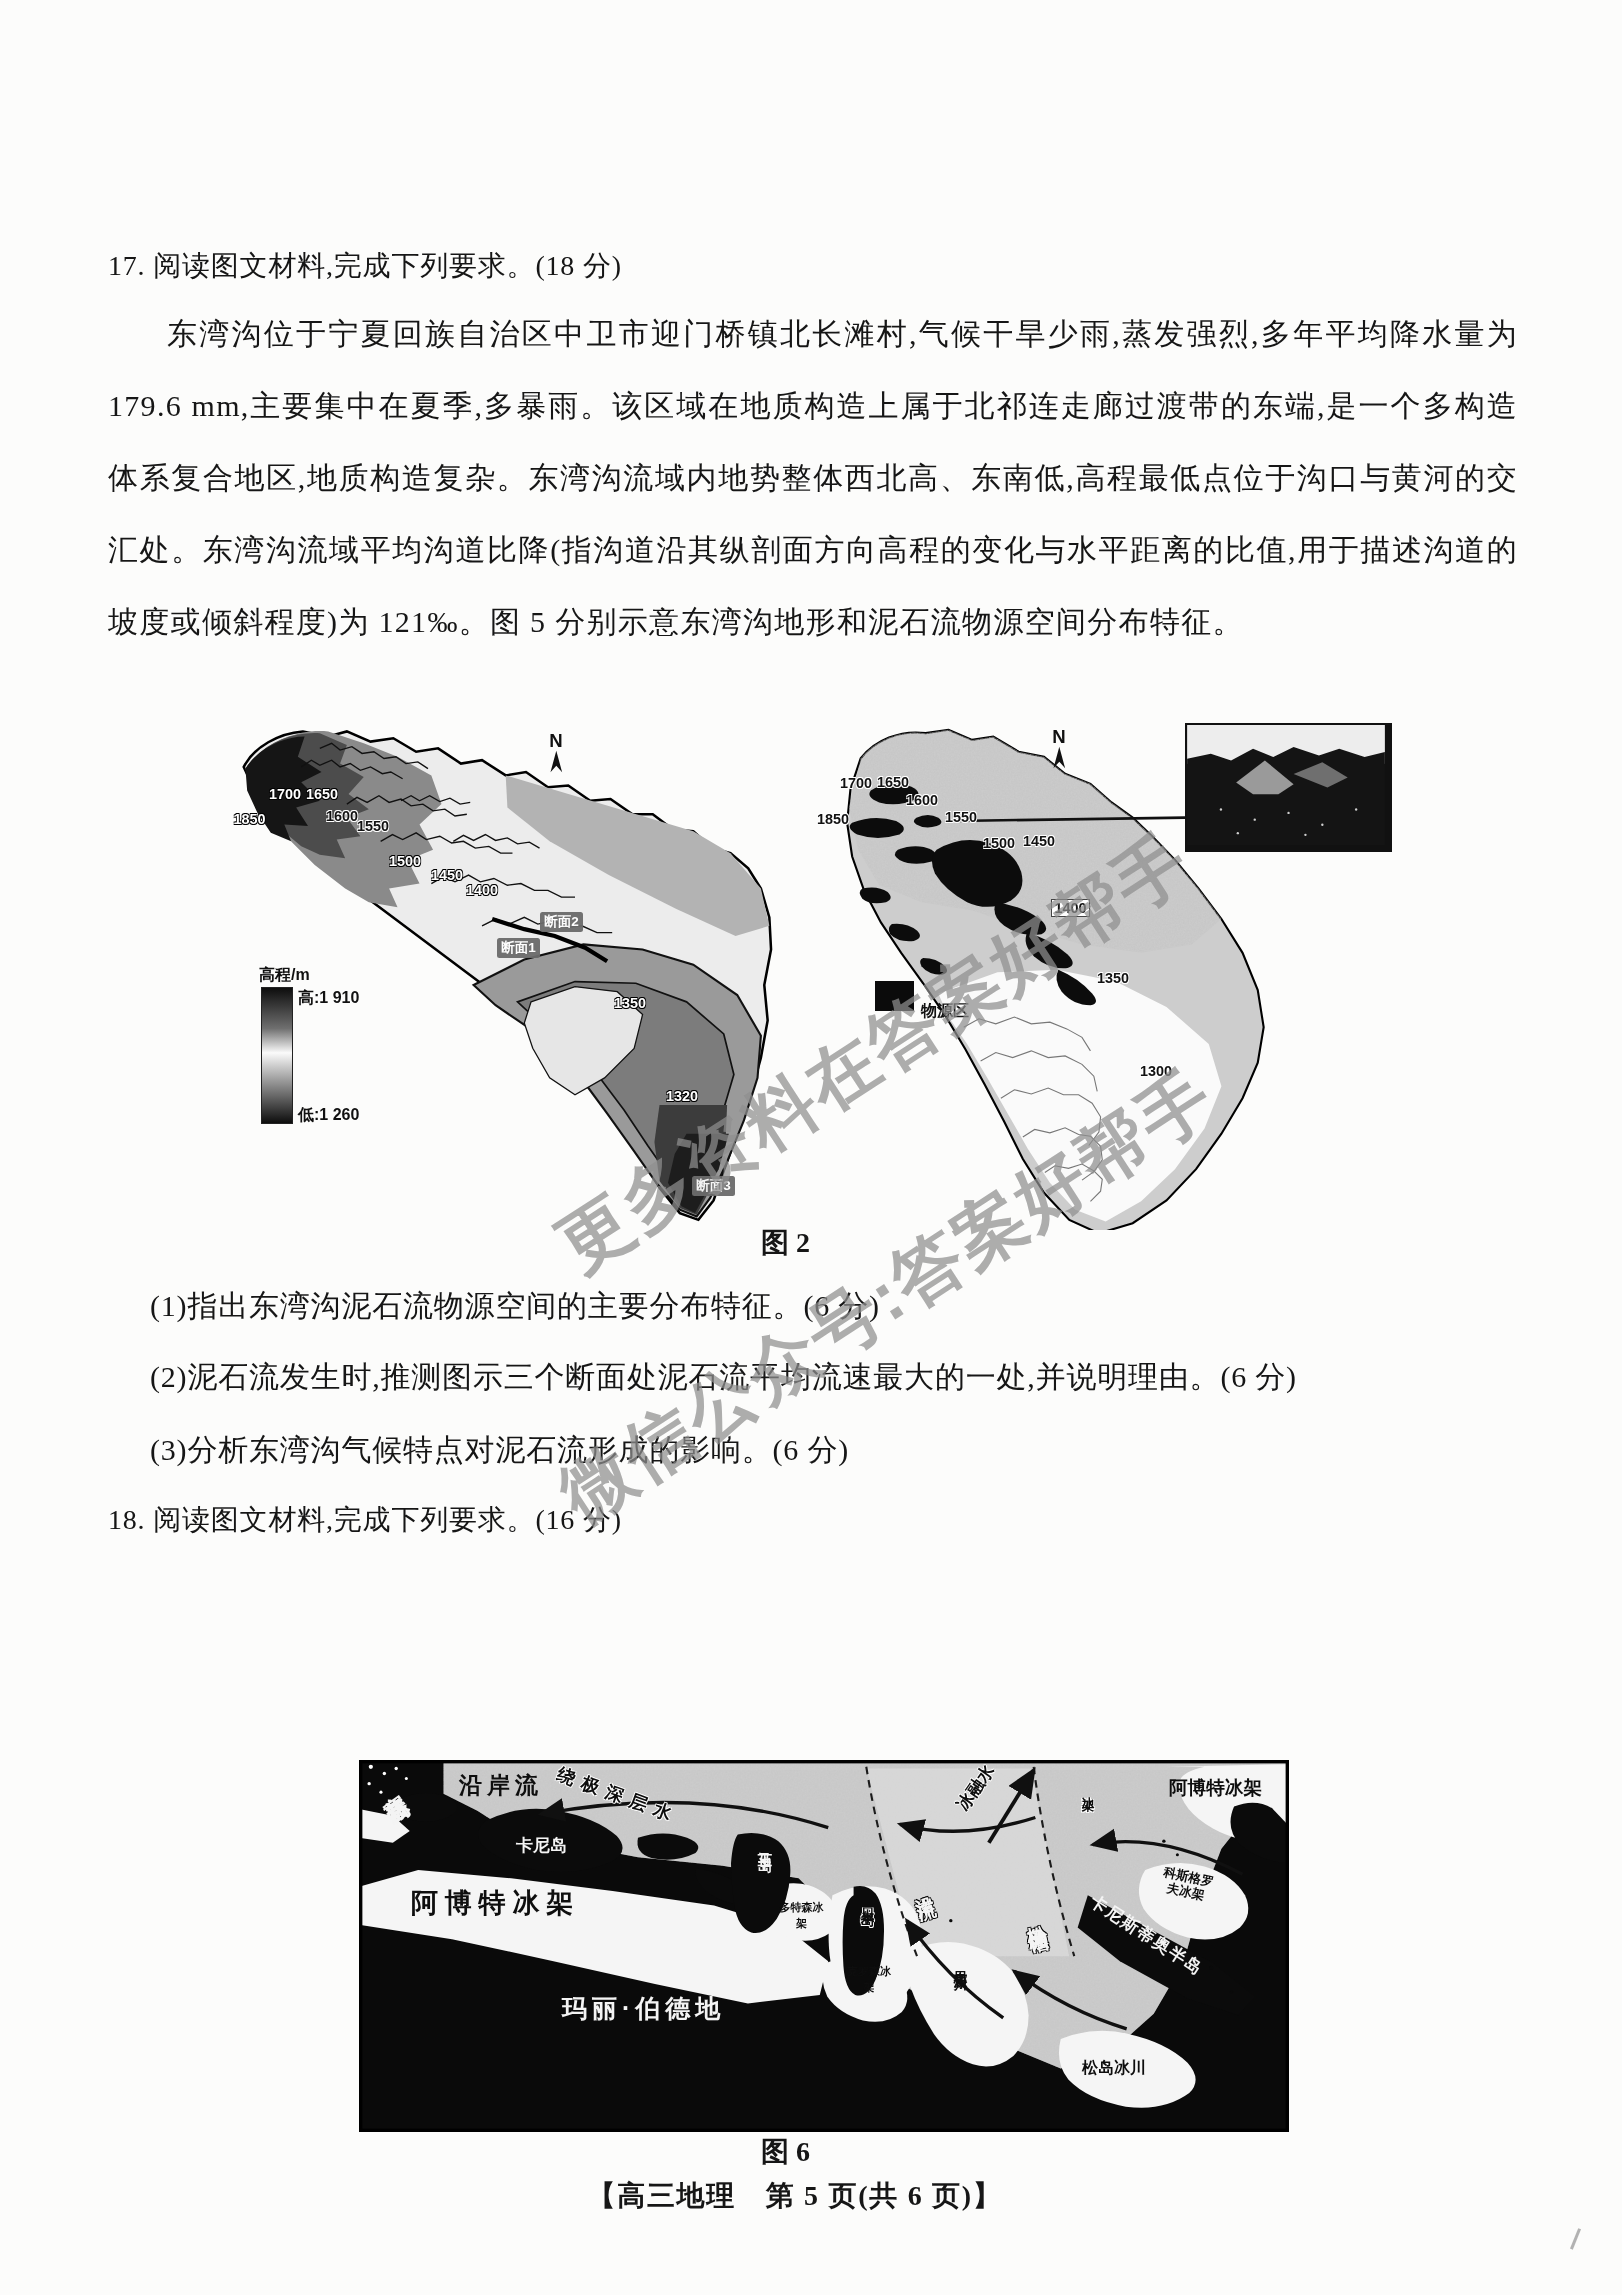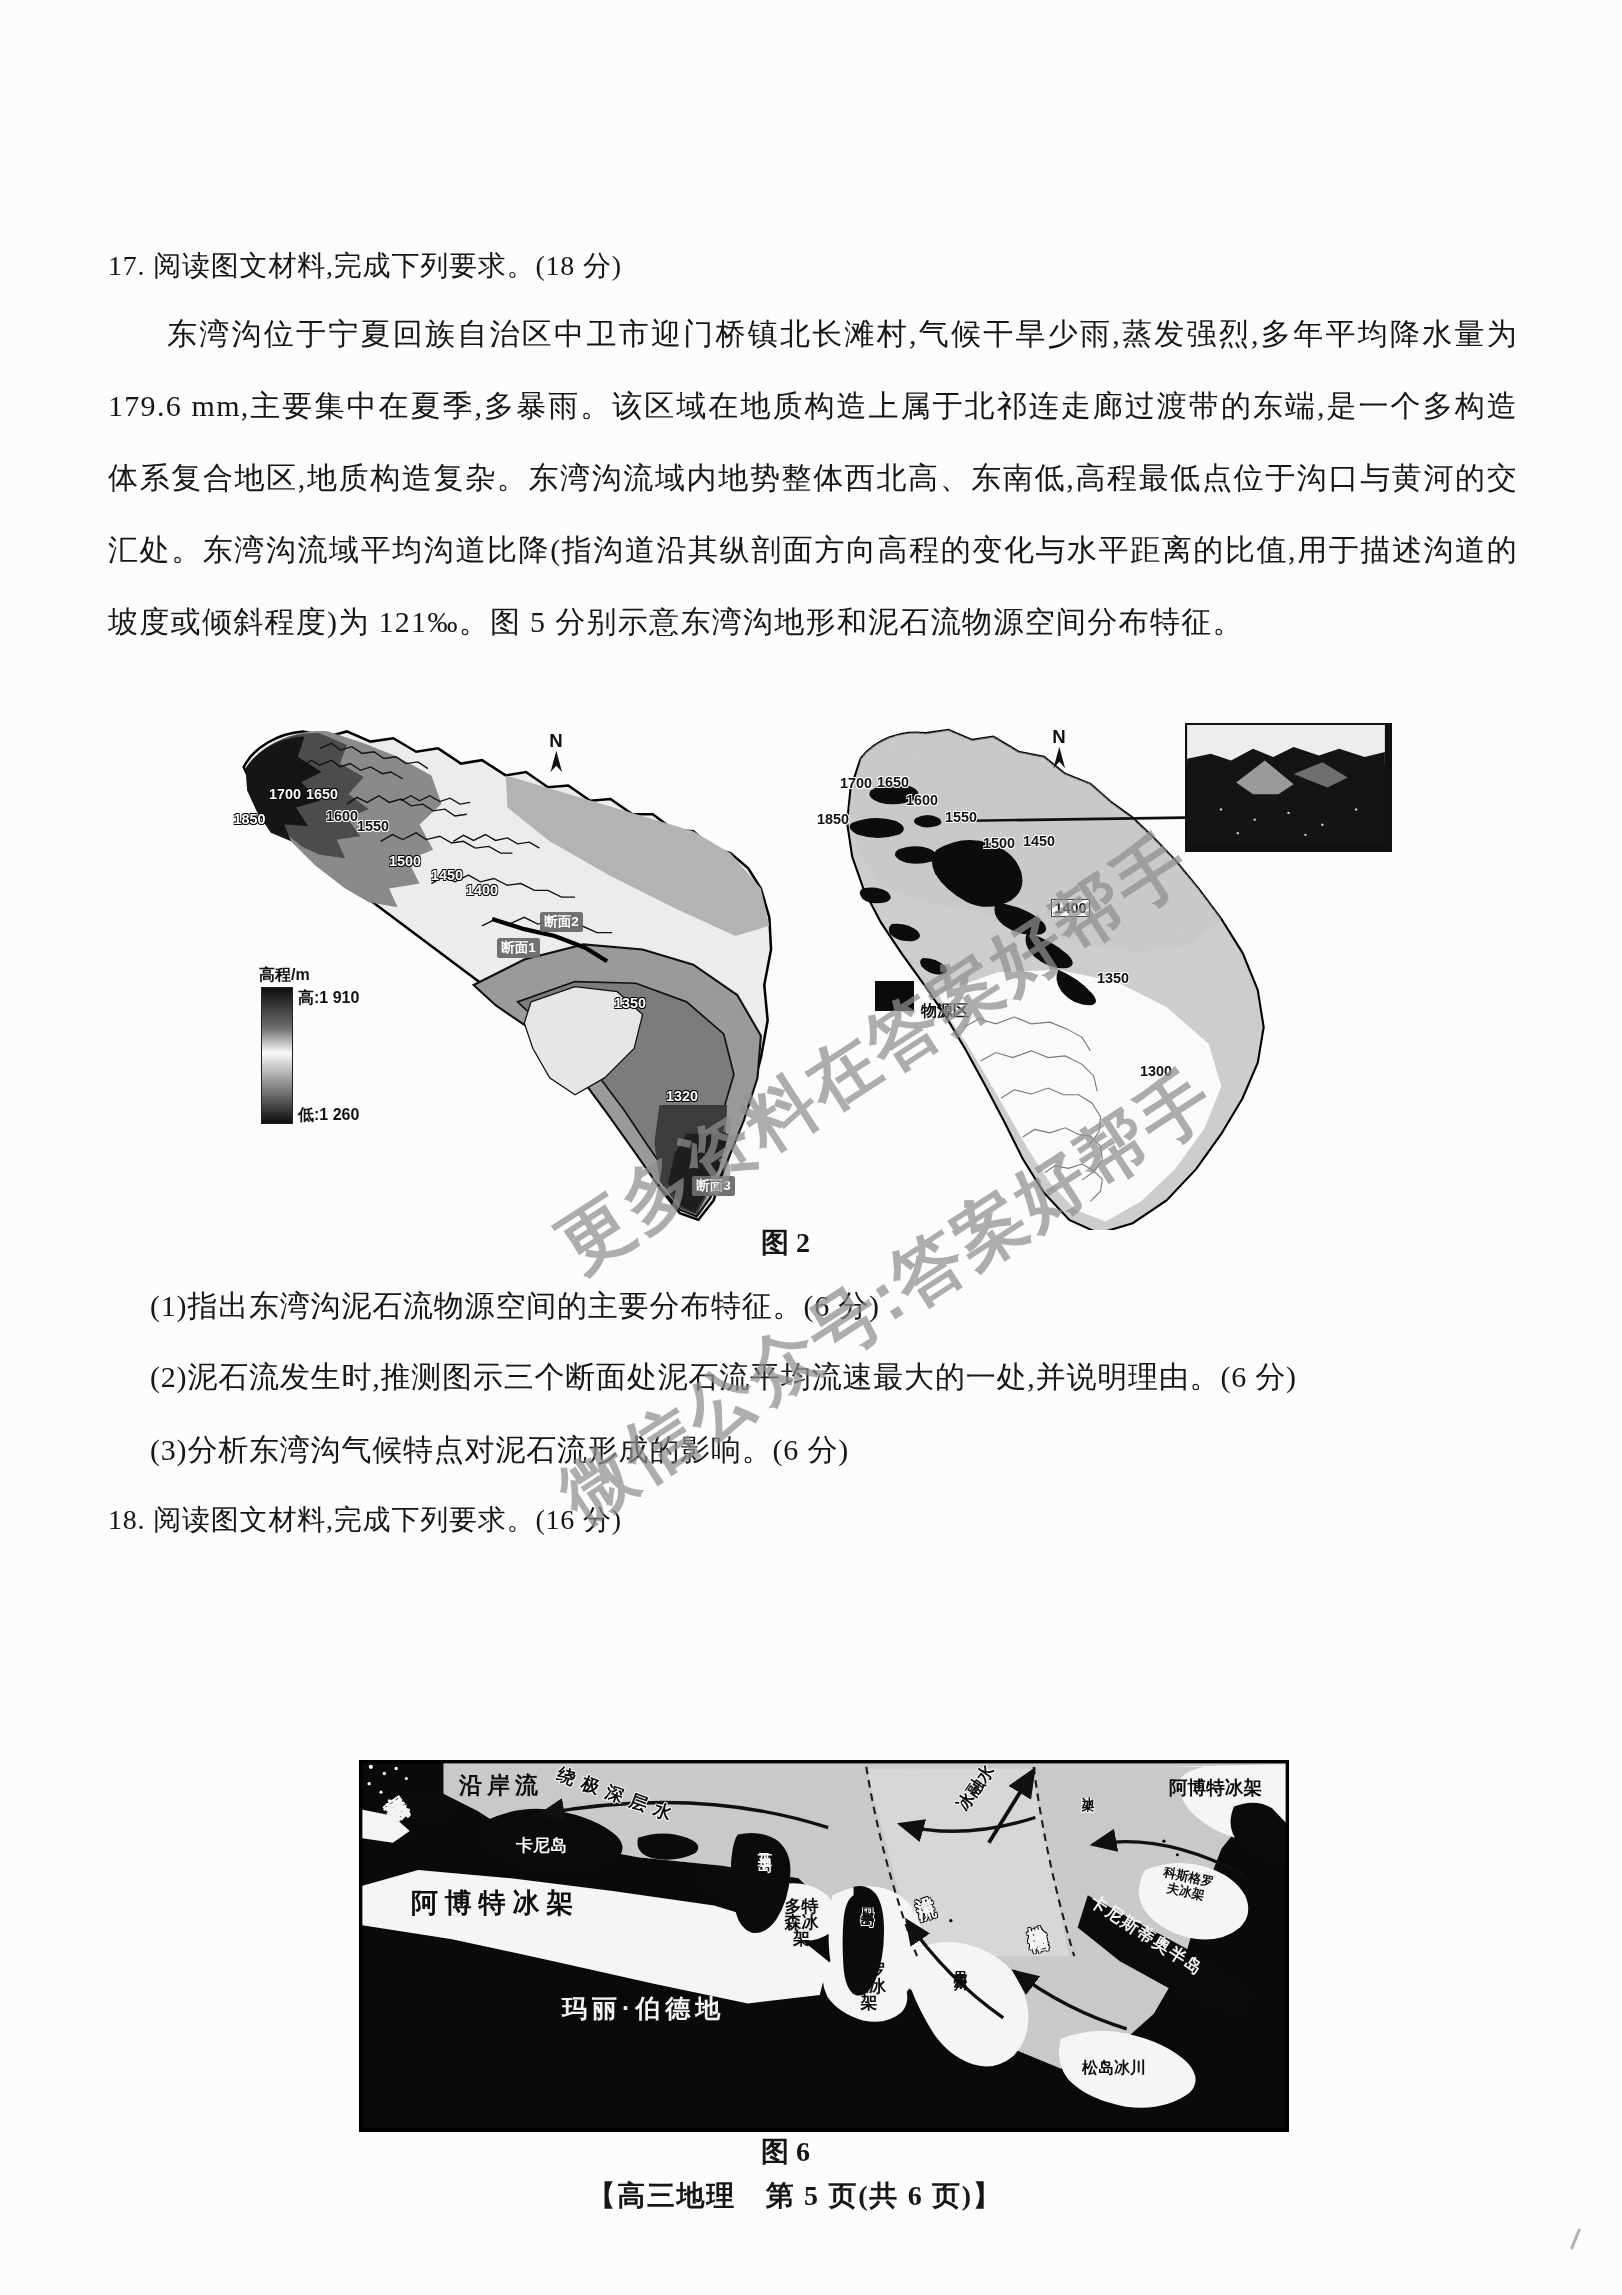--- a/index.html
+++ b/index.html
@@ -39,21 +39,21 @@
   .photo{left:965px;top:0;width:203px;height:125px;border:2.5px solid #111;background:#111;}
   .swatch{width:39px;height:30px;background:#0b0b0b;}
 
   
   .fig6{left:359px;top:1760px;width:930px;height:372px;background:#0a0a0a;}
   .f6l{position:absolute;font-family:"Liberation Sans","DejaVu Sans",sans-serif;font-weight:bold;
        white-space:nowrap;}
   .vert{writing-mode:vertical-rl;text-orientation:upright;letter-spacing:1.7px;}
   .white{color:#f4f4f4;}
   .black{color:#0e0e0e;}
-  .small2{font-size:17px;line-height:16px;text-align:center;white-space:normal;}
+  .small2{font-size:11px;line-height:16px;text-align:center;white-space:normal;}
 
   .stray{left:1574px;top:2228px;width:3.4px;height:22px;background:#8a8a8a;transform:rotate(22deg);opacity:.65;}
 </style>
 </head>
 <body>
 
 <div class="page">
 
   <div class="abs q-title" style="left:108px;top:247px;">17. 阅读图文材料,完成下列要求。(18 分)</div>
   <div class="abs para" style="top:298px;">东湾沟位于宁夏回族自治区中卫市迎门桥镇北长滩村,气候干旱少雨,蒸发强烈,多年平均降水量为 179.6 mm,主要集中在夏季,多暴雨。该区域在地质构造上属于北祁连走廊过渡带的东端,是一个多构造体系复合地区,地质构造复杂。东湾沟流域内地势整体西北高、东南低,高程最低点位于沟口与黄河的交汇处。东湾沟流域平均沟道比降(指沟道沿其纵剖面方向高程的变化与水平距离的比值,用于描述沟道的坡度或倾斜程度)为 121‰。图 5 分别示意东湾沟地形和泥石流物源空间分布特征。</div>

